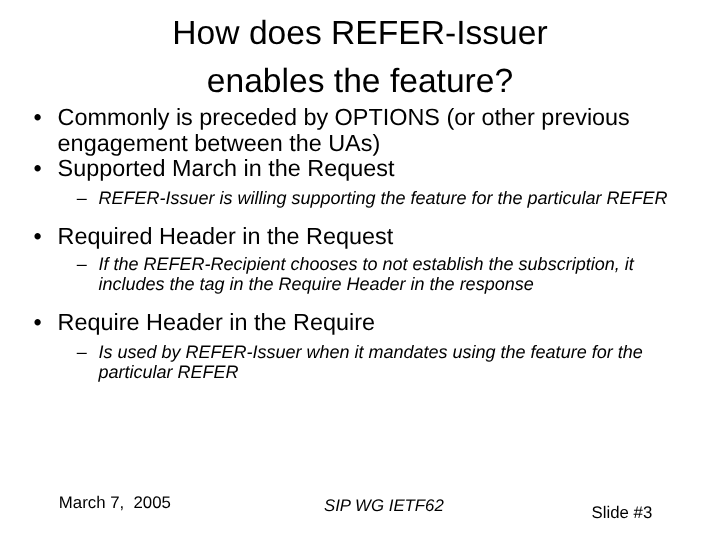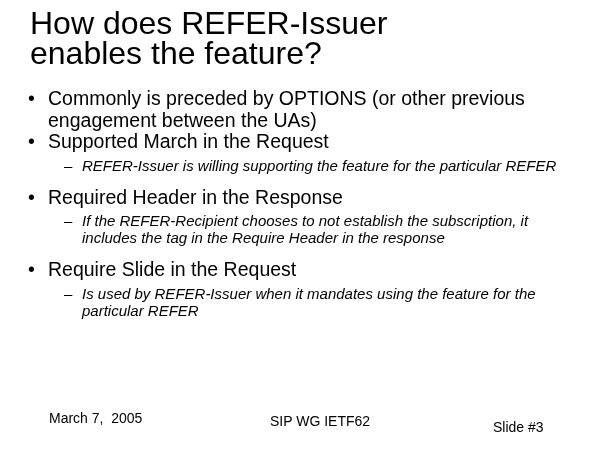--- a/index.html
+++ b/index.html
@@ -17,22 +17,23 @@
     overflow: hidden;
     box-sizing: border-box;
   }
 
   
   .slide-title {
     position: absolute;
     top: 8px;
     left: 30px;
     width: 540px;
-    font-size: 32px;
-    line-height: 30px;
+    text-align: center;
+    font-size: 28px;
+    line-height: 40px;
     font-weight: normal;
     color: #000000;
     white-space: pre-line;
   }
 
   
   .body-area {
     position: absolute;
     top: 88px;
     left: 28px;
@@ -93,20 +94,21 @@
     position: absolute;
     left: 33px;
     top: 4px;
     white-space: pre;
   }
   .footer-center {
     position: absolute;
     left: 254px;
     top: 7px;
     white-space: pre;
+    font-style: italic;
   }
   .footer-slide {
     position: absolute;
     left: 477px;
     top: 13px;
     white-space: pre;
   }
 </style>
 </head>
 <body>
@@ -130,33 +132,33 @@
 
     <div class="subbullet">
       <span class="marker">–</span>
       <span class="btext">REFER-Issuer is willing supporting the feature for the particular REFER</span>
     </div>
 
     <div class="gap-md"></div>
 
     <div class="bullet">
       <span class="marker">•</span>
-      <span class="btext">Required Header in the Response</span>
+      <span class="btext">Required Header in the Request</span>
     </div>
 
     <div class="subbullet">
       <span class="marker">–</span>
       <span class="btext">If the REFER-Recipient chooses to not establish the subscription, it includes the tag in the Require Header in the response</span>
     </div>
 
     <div class="gap-md"></div>
 
     <div class="bullet">
       <span class="marker">•</span>
-      <span class="btext">Require Slide in the Request</span>
+      <span class="btext">Require Header in the Require</span>
     </div>
 
     <div class="subbullet">
       <span class="marker">–</span>
       <span class="btext">Is used by REFER-Issuer when it mandates using the feature for the particular REFER</span>
     </div>
 
   </div>
 
   <div class="footer">

